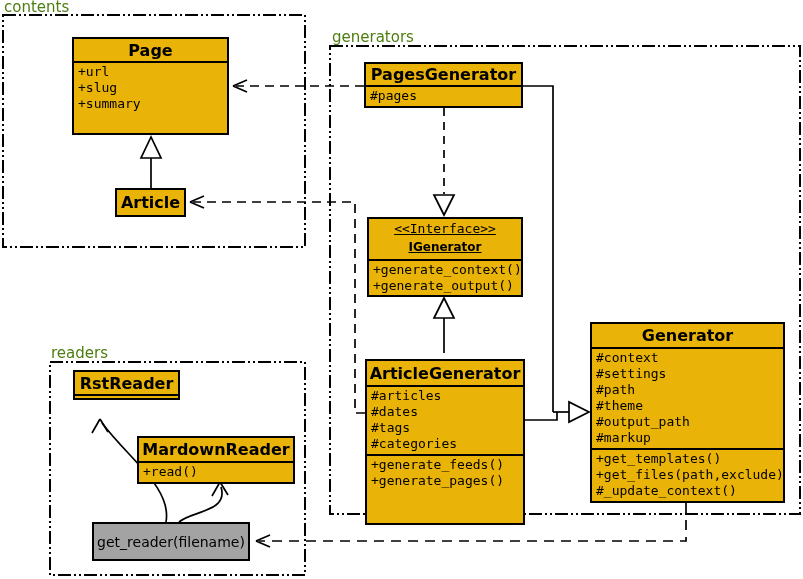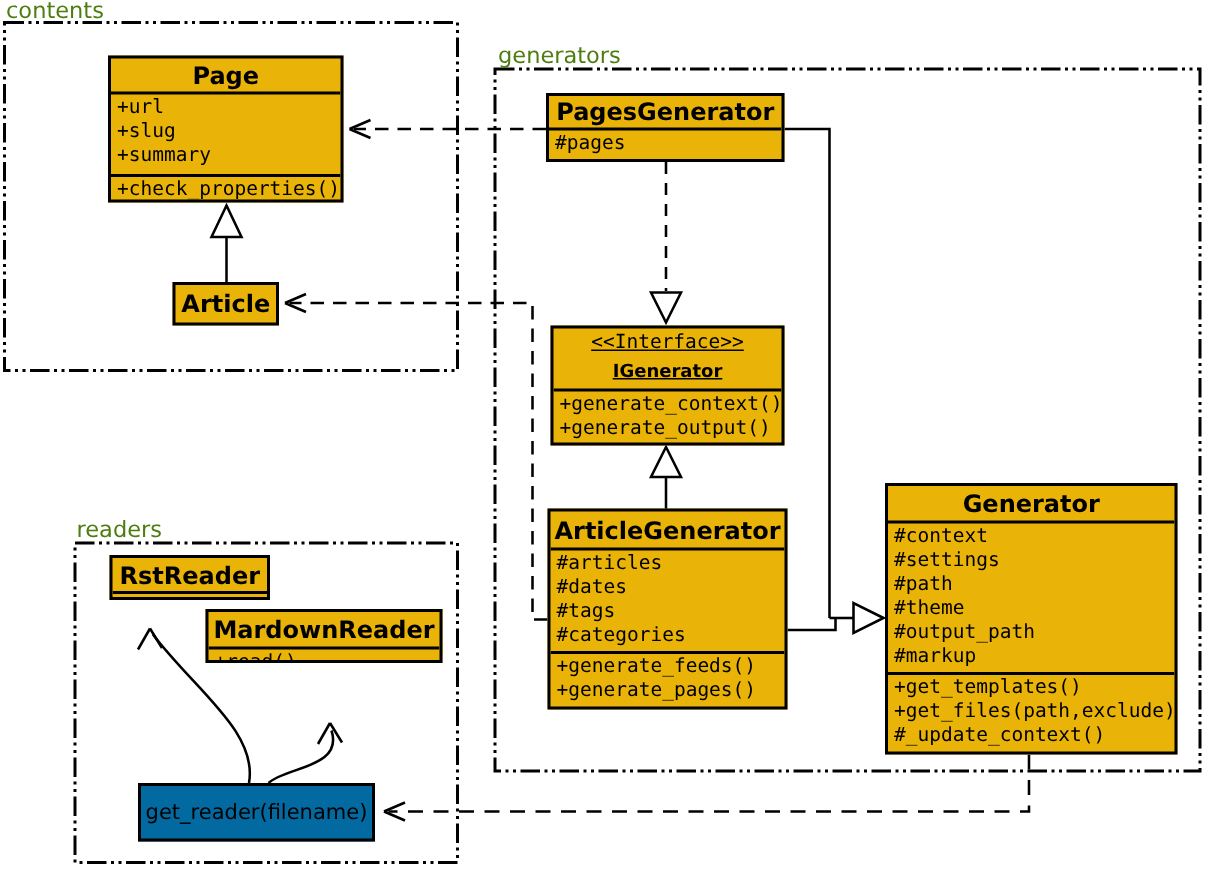--- a/index.html
+++ b/index.html
@@ -27,21 +27,21 @@
   }
   .c-head2 {
     display:flex; flex-direction:column; align-items:center; justify-content:center;text-decoration:underline;
   }
   .c-head2 .nm { font-weight:bold; font-size:12px; line-height:20px; font-family:"DejaVu Sans", sans-serif; }
   .c-sect {
     border-top:2px solid #000; font-family:"DejaVu Sans Mono", monospace;
     font-size:13px; line-height:16px; padding:1px 3px 0 4px; white-space:nowrap;
   }
   .fn-box {
-    position:absolute; background:#0369a1; border:2px solid #000;
+    position:absolute; background:#a3a3a3; border:2px solid #000;
     box-sizing:border-box; display:flex; align-items:center; justify-content:center;
     font-size:14px; font-family:"DejaVu Sans", sans-serif; white-space:nowrap;
   }
 </style>
 </head>
 <body>
 
 <div id="canvas">
 
   <svg class="layer" viewBox="0 0 803 579">
@@ -84,23 +84,20 @@
   <div class="pkg-label" style="left:332px;top:30px">generators</div>
   <div class="pkg-label" style="left:51px;top:346px">readers</div>
 
   <div class="uml-class" style="left:72px;top:37px;width:157px;height:98px">
     <div class="c-name" style="flex:0 0 22px">Page</div>
     <div class="c-sect" style="flex:0 0 52px">
       <div>+url</div>
       <div>+slug</div>
       <div>+summary</div>
     </div>
-    <div class="c-sect" style="flex:1">
-      <div>+check_properties()</div>
-    </div>
   </div>
 
   <div class="uml-class" style="left:115px;top:188px;width:71px;height:29px">
     <div class="c-name" style="flex:1">Article</div>
   </div>
 
   <div class="uml-class" style="left:364px;top:62px;width:159px;height:46px">
     <div class="c-name" style="flex:0 0 21px">PagesGenerator</div>
     <div class="c-sect" style="flex:1">
       <div>#pages</div>
@@ -111,21 +108,21 @@
     <div class="c-head2" style="flex:0 0 40px">
       <div class="c-stereo">&lt;&lt;Interface&gt;&gt;</div>
       <div class="nm">IGenerator</div>
     </div>
     <div class="c-sect" style="flex:1">
       <div>+generate_context()</div>
       <div>+generate_output()</div>
     </div>
   </div>
 
-  <div class="uml-class" style="left:365px;top:339px;width:160px;height:134px">
+  <div class="uml-class" style="left:365px;top:359px;width:160px;height:166px">
     <div class="c-name" style="flex:0 0 24px">ArticleGenerator</div>
     <div class="c-sect" style="flex:0 0 66px">
       <div>#articles</div>
       <div>#dates</div>
       <div>#tags</div>
       <div>#categories</div>
     </div>
     <div class="c-sect" style="flex:1">
       <div>+generate_feeds()</div>
       <div>+generate_pages()</div>
@@ -149,21 +146,21 @@
     </div>
   </div>
 
   <div class="uml-class" style="left:73px;top:370px;width:107px;height:30px">
     <div class="c-name" style="flex:0 0 22px">RstReader</div>
     <div class="c-sect" style="flex:1">
       <div>+read()</div>
     </div>
   </div>
 
-  <div class="uml-class" style="left:137px;top:406px;width:158px;height:36px">
+  <div class="uml-class" style="left:137px;top:436px;width:158px;height:48px">
     <div class="c-name" style="flex:0 0 23px">MardownReader</div>
     <div class="c-sect" style="flex:1">
       <div>+read()</div>
     </div>
   </div>
 
   <div class="fn-box" style="left:92px;top:522px;width:158px;height:39px">
     <span>get_reader(filename)</span>
   </div>
 

